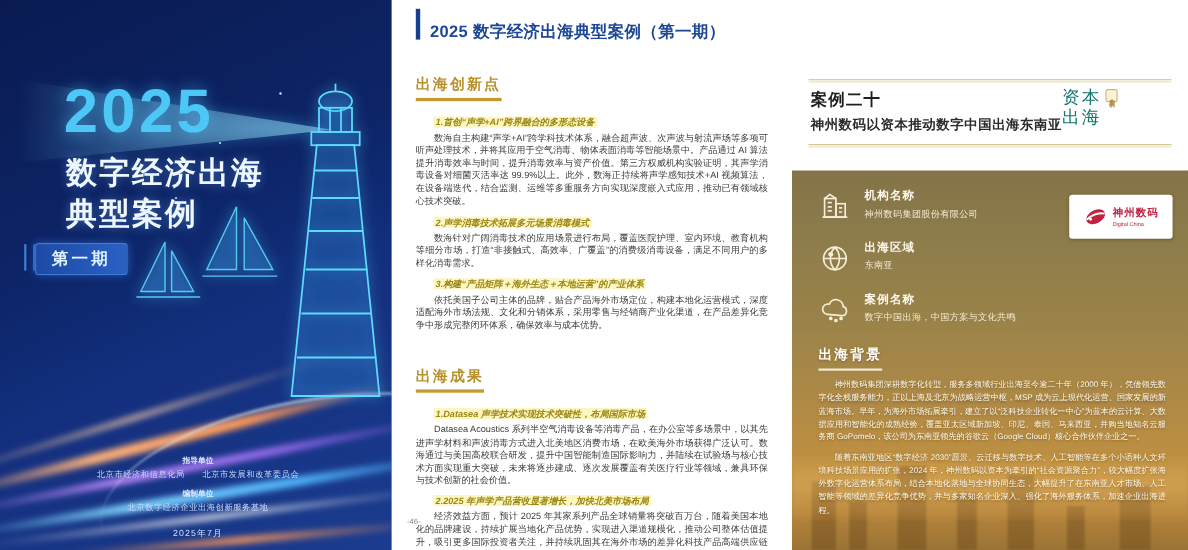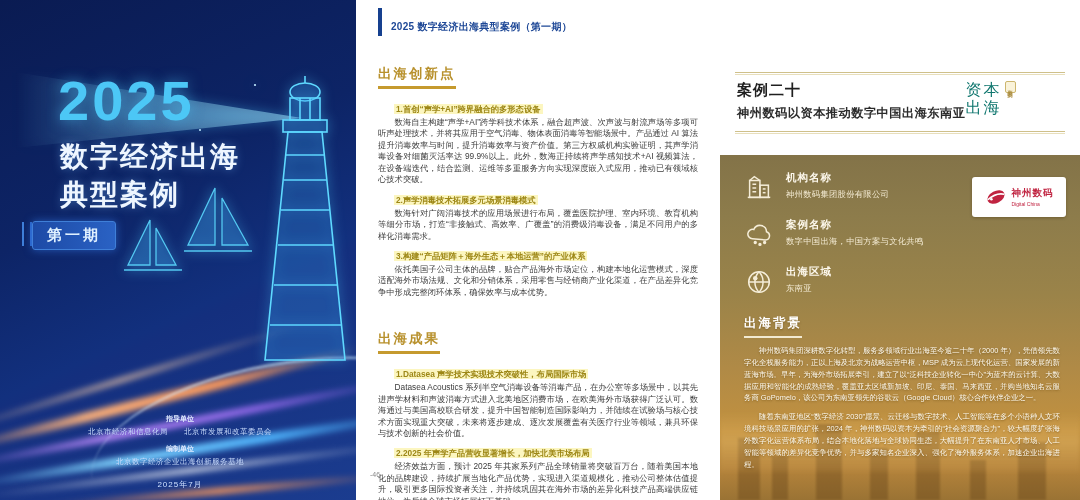--- a/index.html
+++ b/index.html
@@ -26,25 +26,25 @@
   .cover-footer{position:absolute;left:0;bottom:0;width:360px;text-align:center;color:#cfe0ff;}
   .cf-label{font-size:7px;font-weight:bold;color:#dfeaff;margin-top:7px;}
   .cf-line{font-size:7.5px;margin-top:3px;color:#c5d8fa;letter-spacing:.5px;}
   .cf-date{font-size:8px;margin:12px 0 10px;color:#cfe0ff;letter-spacing:1px;}
 
   
   .midpage{position:absolute;left:360px;top:0;width:360px;height:500px;background:#ffffff;box-sizing:border-box;
     padding:8px 22px 0 18px;}
   .mid-header{display:flex;align-items:flex-start;}
   .mid-bar{width:4px;height:28px;background:#16408f;margin-right:9px;}
-  .mid-header-text{font-size:10px;font-weight:bold;color:#1d4796;margin-top:12px;letter-spacing:.3px;}
+  .mid-header-text{font-size:15px;font-weight:bold;color:#1d4796;margin-top:12px;letter-spacing:.3px;}
   .section-heading{display:inline-block;font-size:13.5px;font-weight:bold;color:#b8912d;letter-spacing:2px;
     border-bottom:3px solid #c59a2e;padding-bottom:3px;margin:29px 0 7px;}
   .sub-title{display:inline;font-size:8.3px;font-weight:bold;color:#9d8716;background:#fcf6c0;padding:0 2px;line-height:1.5;}
-  .sub-wrap{margin:2px 0 1px 16px;}
+  .sub-wrap{margin:2px 0 1px 16px;font-style:italic;}
   .body-para{font-size:8.3px;color:#3c3c3c;line-height:1.38;text-align:justify;text-indent:2em;margin:1px 0 3px;}
   .page-num{position:absolute;left:10px;bottom:22px;font-size:7px;color:#888;}
 
   
   .rightpage{position:absolute;left:720px;top:0;width:360px;height:500px;background:#fff;overflow:hidden;}
   .case-head{position:absolute;left:15px;top:72px;width:330px;}
   .gold-rule{height:1px;background:#cfc08a;box-shadow:0 2px 0 #e8dfbc;}
   .case-head-inner{display:flex;justify-content:flex-start;align-items:flex-start;padding:8px 2px 9px 2px;}
   .case-no{font-size:15px;font-weight:bold;color:#1f1f1f;letter-spacing:1px;}
   .case-title{font-size:12.2px;font-weight:bold;color:#2b2b2b;margin-top:5px;letter-spacing:.5px;}
@@ -216,39 +216,39 @@
               <line x1="4" y1="26" x2="28" y2="26"></line>
             <polyline points="6,8 11,4 17,8"></polyline>
           </svg>
           <div>
             <div class="info-label">机构名称</div>
             <div class="info-value">神州数码集团股份有限公司</div>
           </div>
         </div>
         <div class="info-row">
           <svg class="info-icon" viewBox="0 0 32 32" fill="none" stroke="#f5edd8" stroke-width="1.6">
+            <circle cx="16" cy="16" r="11"></circle>
+            <path d="M5 16 h22 M16 5 a16 16 0 0 1 0 22 M16 5 a16 16 0 0 0 0 22"></path>
+            <circle cx="12" cy="12" r="2.4" fill="#f5edd8" stroke="none"></circle>
+          </svg>
+          <div>
+            <div class="info-label">出海区域</div>
+            <div class="info-value">东南亚</div>
+          </div>
+        </div>
+        <div class="info-row">
+          <svg class="info-icon" viewBox="0 0 32 32" fill="none" stroke="#f5edd8" stroke-width="1.6">
             <path d="M9 20 a5 5 0 1 1 1.5-9.8 A7 7 0 0 1 24 12.5 a4.5 4.5 0 0 1-1 8.8 z"></path>
             <circle cx="12" cy="24" r="1" fill="#f5edd8"></circle>
               <circle cx="17" cy="26" r="1" fill="#f5edd8"></circle>
               <circle cx="22" cy="24" r="1" fill="#f5edd8"></circle>
           </svg>
           <div>
             <div class="info-label">案例名称</div>
             <div class="info-value">数字中国出海，中国方案与文化共鸣</div>
-          </div>
-        </div>
-        <div class="info-row">
-          <svg class="info-icon" viewBox="0 0 32 32" fill="none" stroke="#f5edd8" stroke-width="1.6">
-            <circle cx="16" cy="16" r="11"></circle>
-            <path d="M5 16 h22 M16 5 a16 16 0 0 1 0 22 M16 5 a16 16 0 0 0 0 22"></path>
-            <circle cx="12" cy="12" r="2.4" fill="#f5edd8" stroke="none"></circle>
-          </svg>
-          <div>
-            <div class="info-label">出海区域</div>
-            <div class="info-value">东南亚</div>
           </div>
         </div>
       </div>
 
       <div class="logo-box">
         <svg width="22" height="22" viewBox="0 0 24 24">
           <ellipse cx="12" cy="12" rx="10" ry="6.5" fill="#c02340" transform="rotate(-28 12 12)"></ellipse>
           <path d="M3 15 Q12 7 21 9" stroke="#ffffff" stroke-width="1.8" fill="none"></path>
           <circle cx="7" cy="14.5" r="1.4" fill="#ffffff"></circle>
         </svg>

